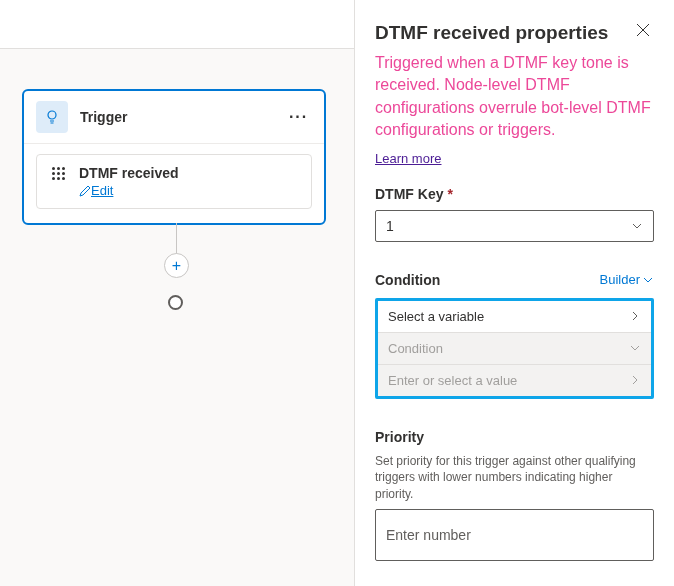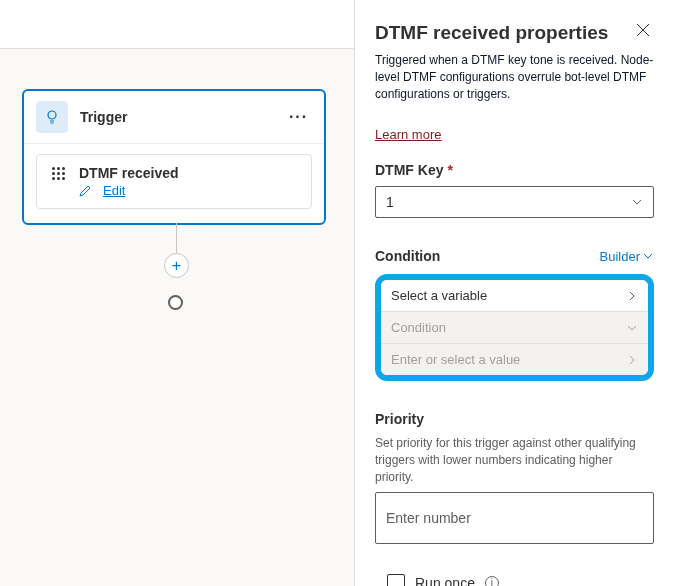--- a/index.html
+++ b/index.html
@@ -61,21 +61,21 @@
   }
   .keypad-icon {
     width: 18px; height: 18px; margin-top: 2px;
     display: grid; grid-template-columns: repeat(3, 3px); grid-template-rows: repeat(3, 3px);
     gap: 2px;
     justify-content: center;
   }
   .keypad-icon span { width: 3px; height: 3px; background: #323130; border-radius: 50%; }
   .trigger-item-content { display: flex; flex-direction: column; gap: 2px; }
   .trigger-item-title { font-weight: 700; font-size: 14px; }
-  .edit-link { color: #0078d4; text-decoration: underline; font-size: 13px; display: inline-flex; align-items: center; gap: 12px; cursor: pointer; }
+  .edit-link { color: #0078d4; text-decoration: underline; font-size: 13px; display: inline-flex; align-items: center; gap: 0; cursor: pointer; }
   .edit-link svg { width: 12px; height: 12px; }
   .connector-line {
     position: absolute;
     left: 176px; top: 174px;
     width: 1px; height: 50px; background: #c8c6c4;
   }
   .add-btn {
     position: absolute;
     left: 164px; top: 204px;
     width: 25px; height: 25px;
@@ -98,42 +98,42 @@
     width: 320px;
     border-left: 1px solid #e1dfdd;
     padding: 18px 20px 20px 20px;
     overflow-y: auto;
     background: #fff;
     height: 586px;
   }
   .panel-header { display: flex; align-items: flex-end; justify-content: space-between; margin-bottom: 8px; }
   .panel-title { font-size: 19px; font-weight: 600; }
   .close-btn { font-size: 18px; cursor: pointer; padding: 4px; line-height: 1; }
-  .panel-desc { font-size: 12px; color: #0f172a; line-height: 1.4; margin-bottom: 24px; }
-  .learn-more { color: #7f1d1d; text-decoration: underline; font-size: 13px; cursor: pointer; display: inline-block; margin-bottom: 20px; }
+  .panel-desc { font-size: 16px; color: #ec4899; line-height: 1.4; margin-bottom: 8px; }
+  .learn-more { color: #4c1d95; text-decoration: underline; font-size: 13px; cursor: pointer; display: inline-block; margin-bottom: 20px; }
 
   .field-group { margin-bottom: 30px; }
   .field-label { font-weight: 600; font-size: 14px; margin-bottom: 8px; display: flex; align-items: center; }
   .req { color: #a4262c; margin-left: 4px; }
   .select-box {
     border: 1px solid #605e5c;
     border-radius: 2px;
     padding: 7px 10px;
     display: flex; align-items: center; justify-content: space-between;
     cursor: pointer;
     font-size: 14px;
     background: #fff;
   }
   .chev { width: 12px; height: 12px; }
 
   .section-header { display: flex; align-items: center; justify-content: space-between; margin-bottom: 10px; }
   .section-title { font-weight: 600; font-size: 14px; }
   .builder-toggle { color: #0078d4; font-size: 13px; cursor: pointer; display: inline-flex; align-items: center; gap: 2px; }
 
-  .condition-stack { border: 6px solid #0ea5e9; border-radius: 12px; overflow: hidden; }
+  .condition-stack { border: 3px solid #0ea5e9; border-radius: 2px; overflow: hidden; }
   .cond-row {
     padding: 8px 10px;
     display: flex; align-items: center; justify-content: space-between;
     font-size: 13px;
     background: #fff;
   }
   .cond-row.disabled { background: #f3f2f1; color: #a19f9d; }
   .cond-row + .cond-row { border-top: 1px solid #e1dfdd; }
   .cond-row .chev-right { color: #605e5c; }
   .cond-row.disabled .chev-right, .cond-row.disabled .chev { color: #a19f9d; }

